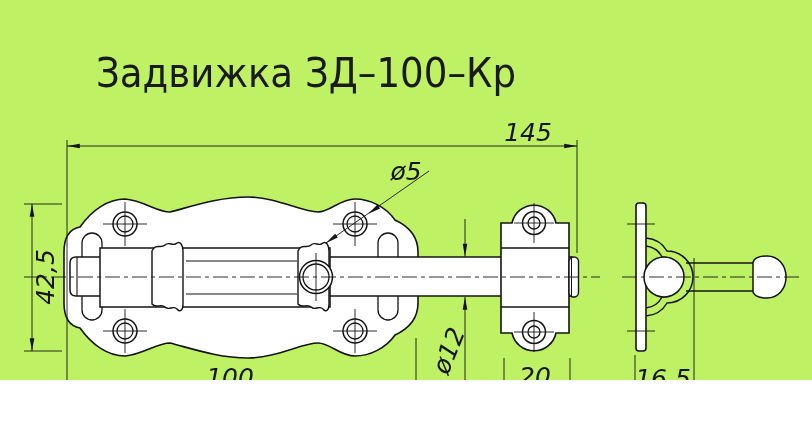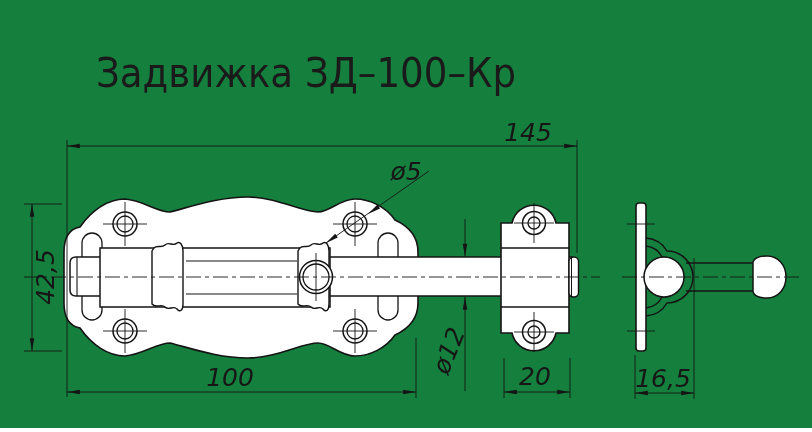--- a/index.html
+++ b/index.html
@@ -1,16 +1,16 @@
 <!DOCTYPE html>
 <html><head>
 <meta charset="utf-8">
 <style>
   html,body{margin:0;padding:0;background:#ffffff;}
-  .stage{width:812px;height:428px;background:#15803d;position:relative;overflow:hidden;}
+  .stage{width:812px;height:380px;background:#bef264;position:relative;overflow:hidden;}
   svg{display:block;}
   .title-text{font-family:"DejaVu Sans",sans-serif;font-weight:400;fill:#1a1a1a;}
   .dim-text{font-family:"DejaVu Sans",sans-serif;font-style:italic;fill:#161616;}
 </style>
 </head>
 <body>
 
 <div class="stage">
 <svg width="812" height="432" viewBox="0 0 812 432">
   <defs>

